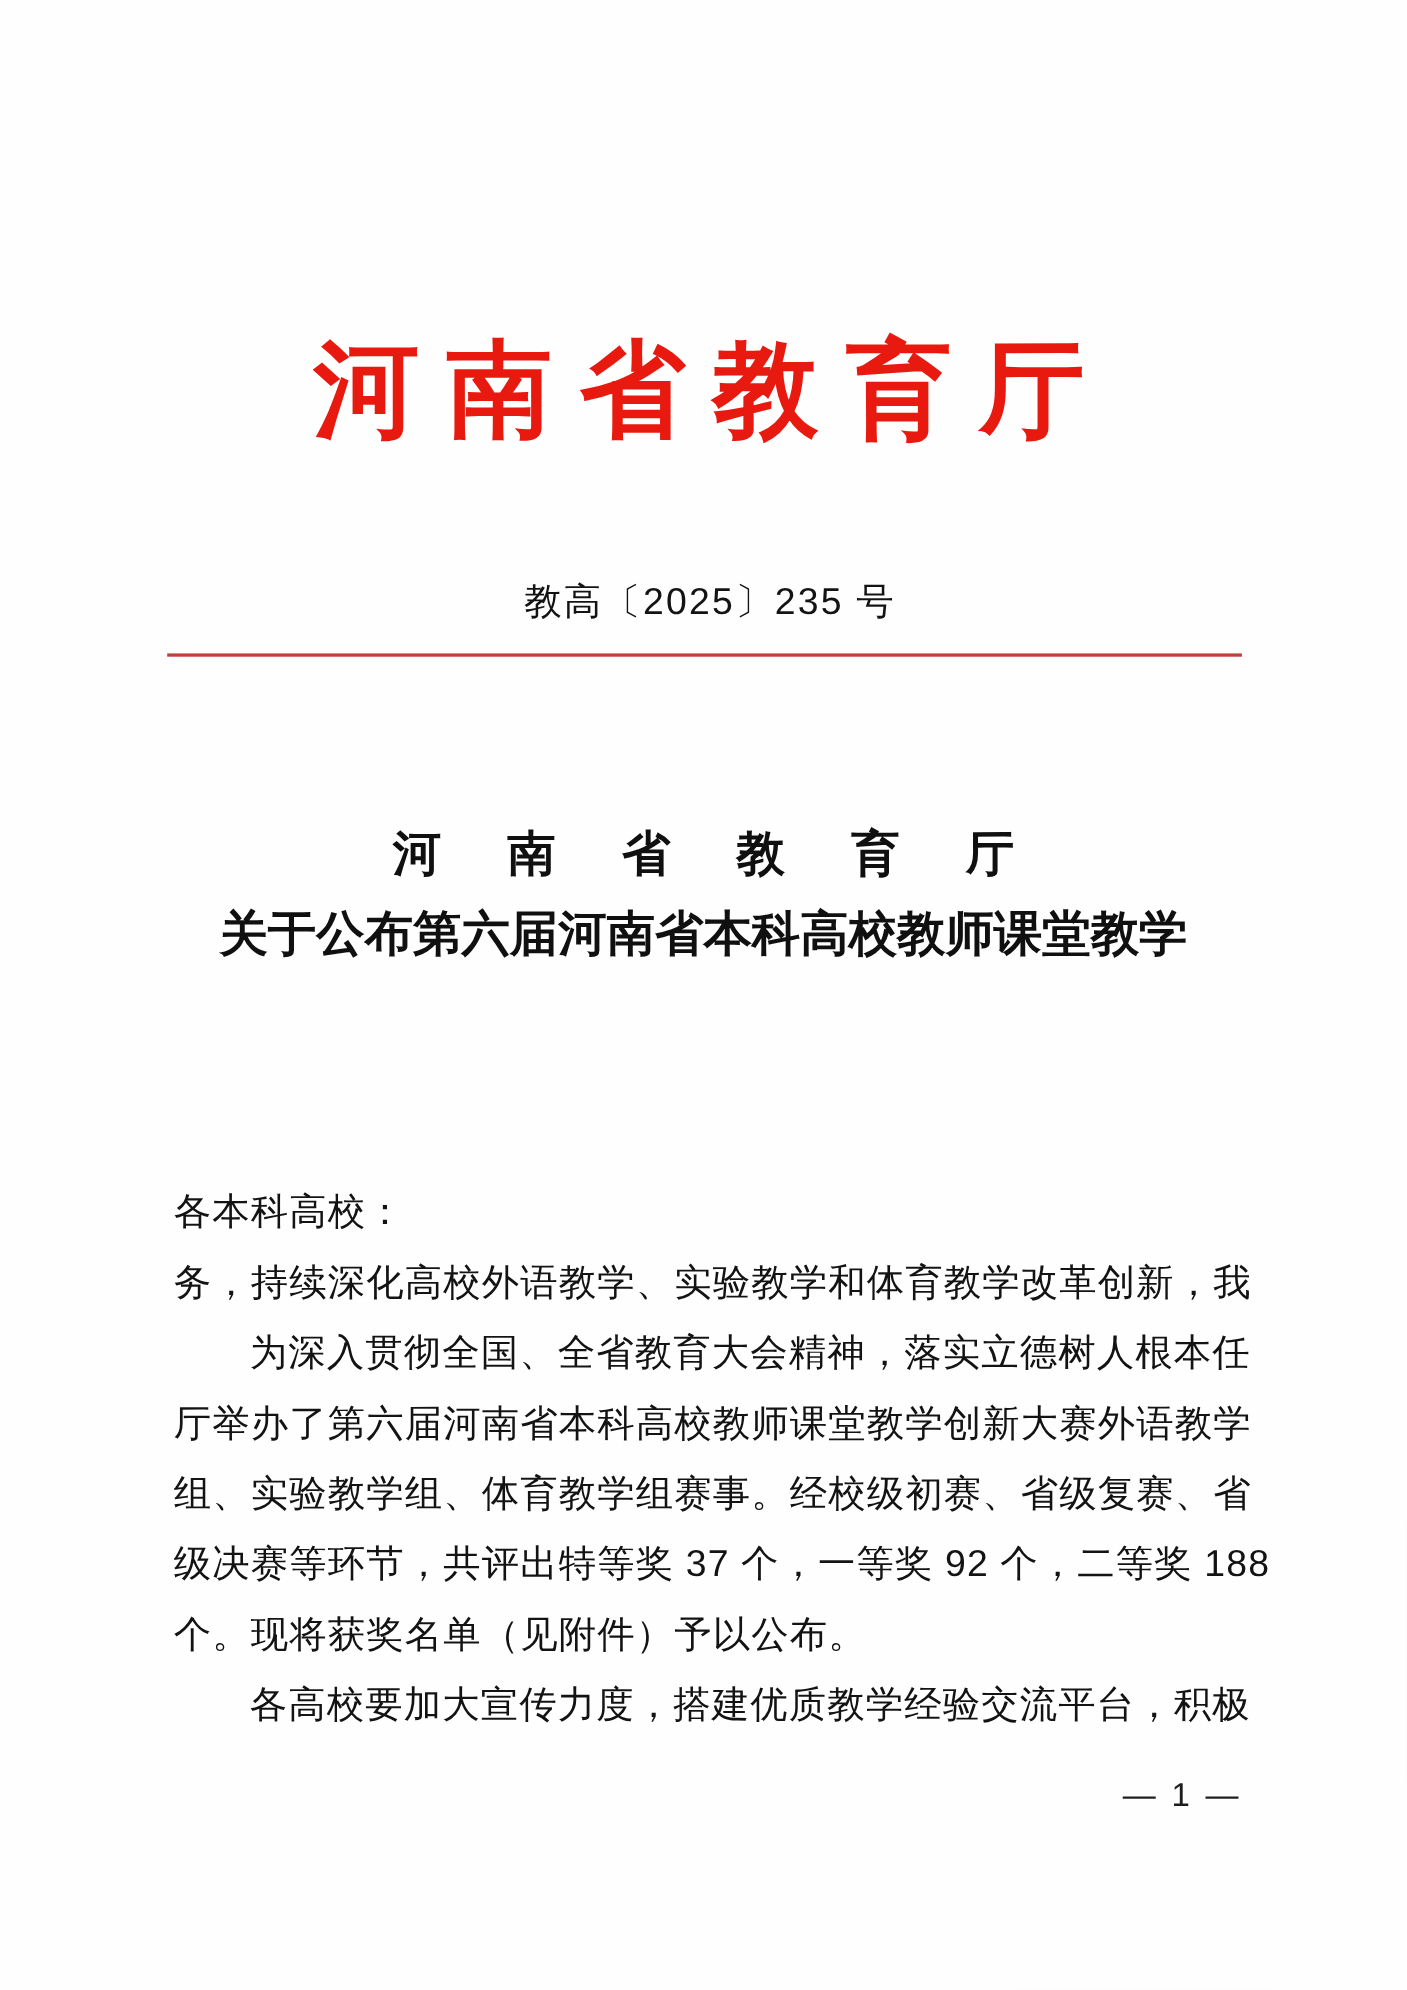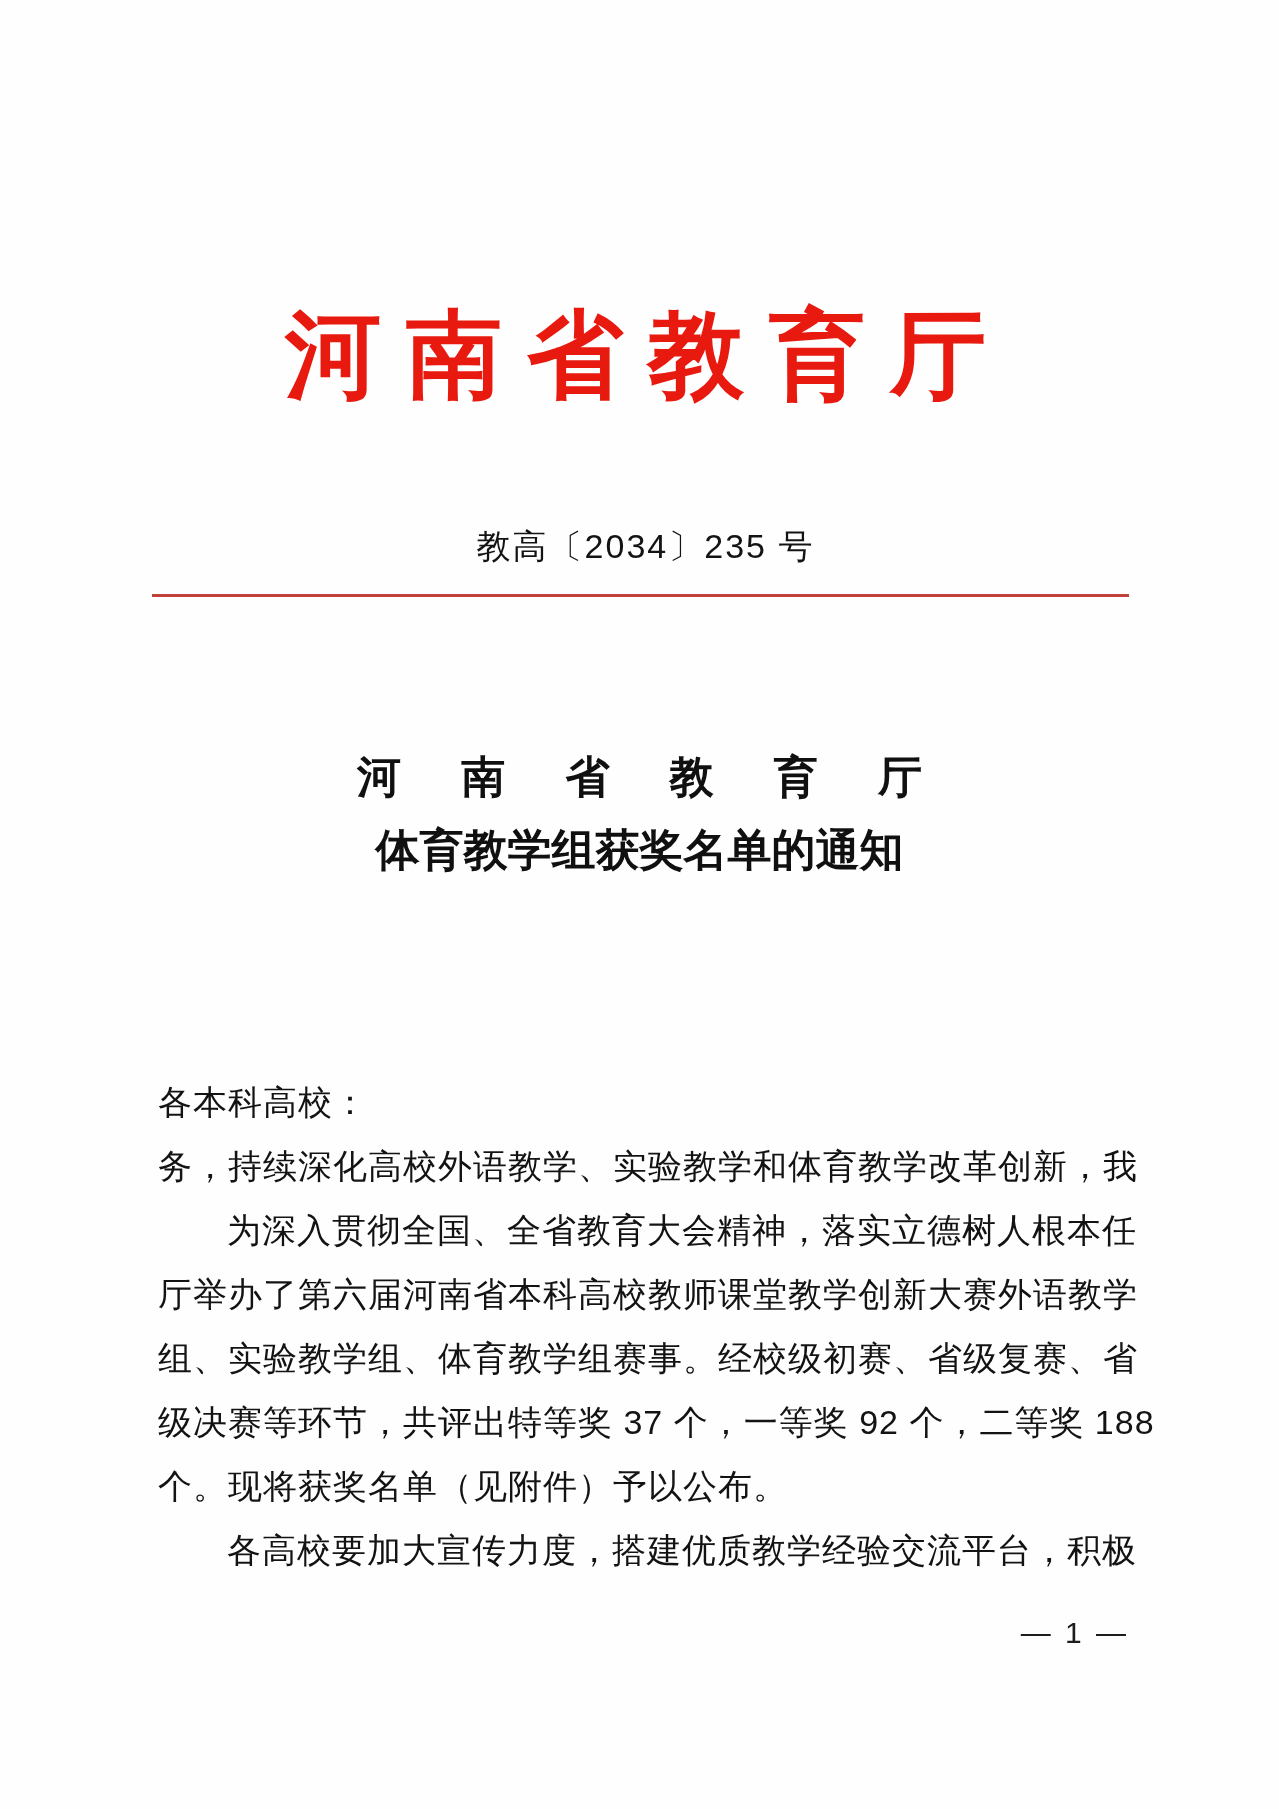--- a/index.html
+++ b/index.html
@@ -95,27 +95,27 @@
     white-space:nowrap;
   }
 </style>
 </head>
 <body>
 
 <div class="page">
 
   <div class="agency-header">河南省教育厅</div>
 
-  <div class="doc-number">教高〔2034〕235 号</div>
+  <div class="doc-number">教高〔2025〕235 号</div>
 
   <div class="red-divider"></div>
 
   <div class="title-block">
     <div class="title-line-spaced">河 南 省 教 育 厅</div>
-    <div>体育教学组获奖名单的通知</div>
+    <div>关于公布第六届河南省本科高校教师课堂教学</div>
   </div>
 
   <div class="body-block">
     <div class="body-line">各本科高校：</div>
     <div class="body-line">务，持续深化高校外语教学、实验教学和体育教学改革创新，我</div>
     <div class="body-line indent">为深入贯彻全国、全省教育大会精神，落实立德树人根本任</div>
     <div class="body-line">厅举办了第六届河南省本科高校教师课堂教学创新大赛外语教学</div>
     <div class="body-line">组、实验教学组、体育教学组赛事。经校级初赛、省级复赛、省</div>
     <div class="body-line">级决赛等环节，共评出特等奖 37 个，一等奖 92 个，二等奖 188</div>
     <div class="body-line">个。现将获奖名单（见附件）予以公布。</div>

